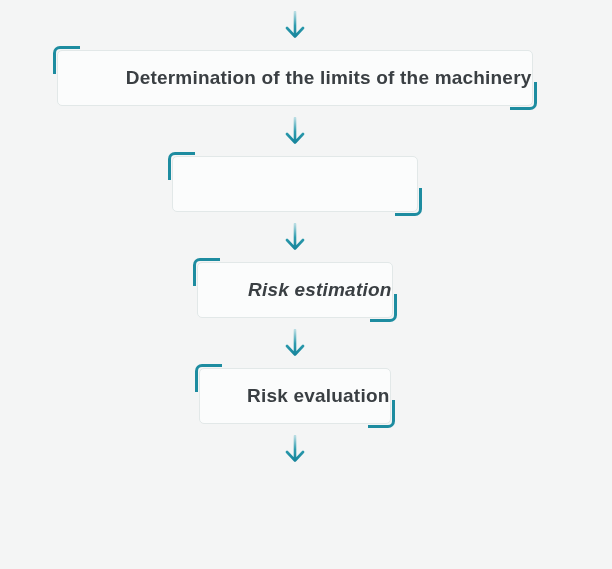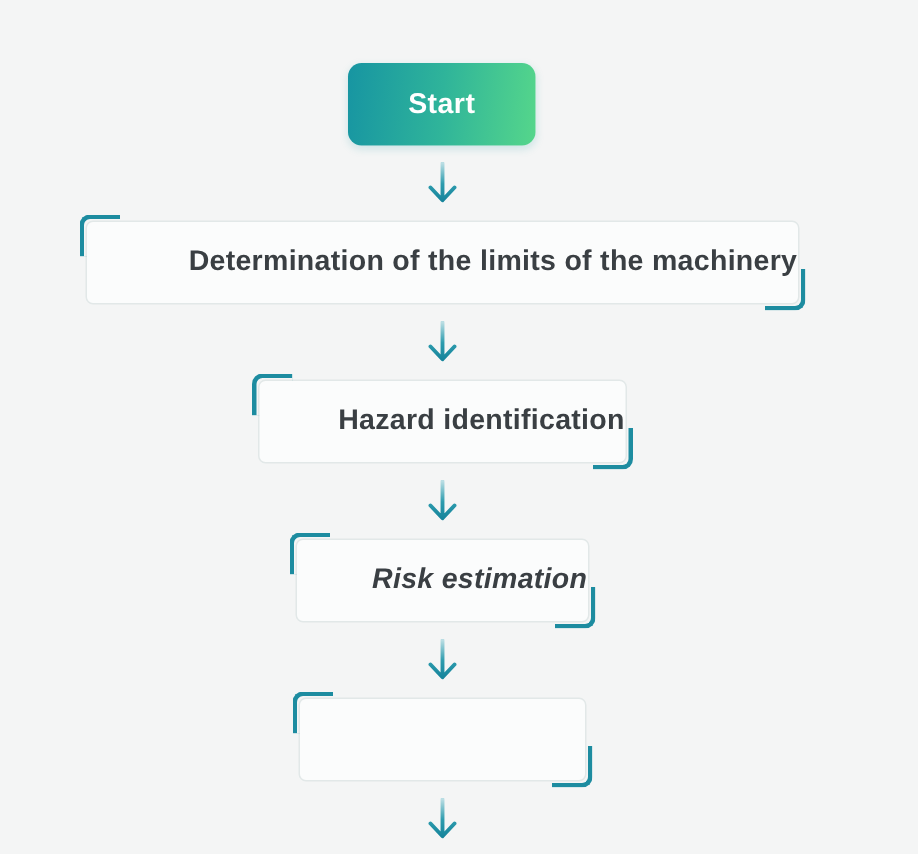--- a/index.html
+++ b/index.html
@@ -110,21 +110,20 @@
       <stop offset="0" stop-color="#b9dde3"></stop>
       <stop offset="0.55" stop-color="#2d9cae"></stop>
       <stop offset="1" stop-color="#17859c"></stop>
     </linearGradient>
   </defs>
 </svg>
 
 <div class="canvas">
   <div class="flow">
 
-    <div class="start-node">Start</div>
 
     <div class="arrow">
       <svg width="24" height="28" viewBox="0 0 24 28">
         <path d="M12 1 L12 24 M4 17 L12 25.5 L20 17" fill="none" stroke="url(#arrowGrad)" stroke-width="2.6" stroke-linecap="round" stroke-linejoin="round"></path>
       </svg>
     </div>
 
     <div class="step step-limits">
       <span class="bracket tl"></span>
       <span class="bracket br"></span>
@@ -133,21 +132,20 @@
 
     <div class="arrow">
       <svg width="24" height="28" viewBox="0 0 24 28">
         <path d="M12 1 L12 24 M4 17 L12 25.5 L20 17" fill="none" stroke="url(#arrowGrad)" stroke-width="2.6" stroke-linecap="round" stroke-linejoin="round"></path>
       </svg>
     </div>
 
     <div class="step step-hazard">
       <span class="bracket tl"></span>
       <span class="bracket br"></span>
-      <span class="step-label">Hazard identification</span>
     </div>
 
     <div class="arrow">
       <svg width="24" height="28" viewBox="0 0 24 28">
         <path d="M12 1 L12 24 M4 17 L12 25.5 L20 17" fill="none" stroke="url(#arrowGrad)" stroke-width="2.6" stroke-linecap="round" stroke-linejoin="round"></path>
       </svg>
     </div>
 
     <div class="step step-estimation">
       <span class="bracket tl"></span>
@@ -157,20 +155,21 @@
 
     <div class="arrow">
       <svg width="24" height="28" viewBox="0 0 24 28">
         <path d="M12 1 L12 24 M4 17 L12 25.5 L20 17" fill="none" stroke="url(#arrowGrad)" stroke-width="2.6" stroke-linecap="round" stroke-linejoin="round"></path>
       </svg>
     </div>
 
     <div class="step step-evaluation">
       <span class="bracket tl"></span>
       <span class="bracket br"></span>
+      <span class="step-label">Risk evaluation</span>
     </div>
 
     <div class="arrow">
       <svg width="24" height="28" viewBox="0 0 24 28">
         <path d="M12 1 L12 24 M4 17 L12 25.5 L20 17" fill="none" stroke="url(#arrowGrad)" stroke-width="2.6" stroke-linecap="round" stroke-linejoin="round"></path>
       </svg>
     </div>
 
   </div>
 </div>

